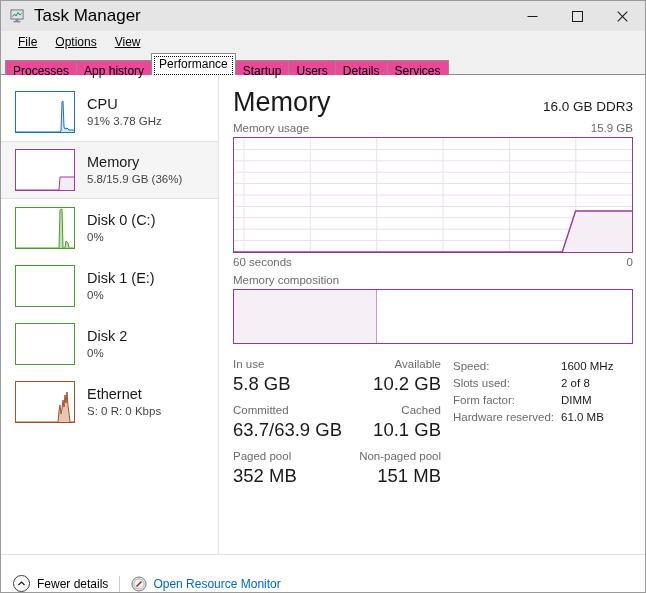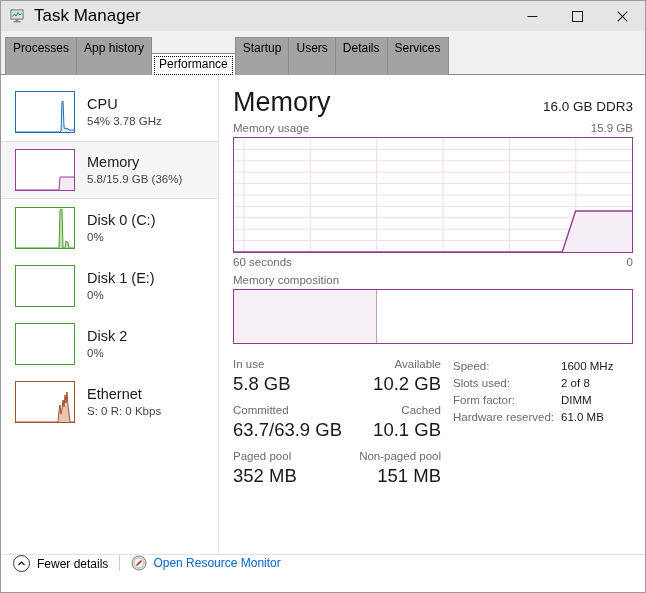--- a/index.html
+++ b/index.html
@@ -76,24 +76,24 @@
   .tabstrip::after {
     content: "";
     position: absolute;
     left: 0; right: 0; bottom: 0;
     height: 1px;
     background: #8d8d8d;
   }
   .tab {
     font-size: 12px;
     color: #000;
-    height: 38px;
+    height: 15px;
     line-height: 20px;
     padding: 0 7px;
-    background: #a3a3a3;
+    background: #ec4899;
     border: 1px solid #8d8d8d;
     border-bottom: none;
     margin-right: -1px;
     position: relative;
     z-index: 1;
     white-space: nowrap;
   }
   .tab.selected {
     background: #ffffff;
     height: 22px;
@@ -261,21 +261,21 @@
   .info-key { width: 108px; flex: 0 0 108px; color: #6b6b6b; }
   .info-val { color: #1a1a1a; }
 
   
   .footer {
     flex: 0 0 auto;
     height: 38px;
     background: #ffffff;
     border-top: 1px solid #e2e2e2;
     display: flex;
-    align-items: flex-start;
+    align-items: flex-end;
     padding-left: 12px;
   }
   .fewer {
     display: flex;
     align-items: center;
     font-size: 12px;
     color: #000;
   }
   .chevron-circle {
     width: 17px; height: 17px;
@@ -361,21 +361,21 @@
       <div class="side-item">
         <div class="side-thumb">
           <svg width="60" height="42" viewBox="0 0 60 42">
             <rect x="0.5" y="0.5" width="59" height="41" fill="#ffffff" stroke="#1f6fb5" stroke-width="1"></rect>
             <path d="M1 41 L45 41 L46 40 L47 11 L48 10 L49 36 L50 38 L52 37 L54 39 L59 39 L59 41 Z" fill="#d6e7f5"></path>
             <polyline points="1,41 45,41 46,40 47,11 48,10 49,36 50,38 52,37 54,39 59,39" fill="none" stroke="#1f6fb5" stroke-width="1"></polyline>
           </svg>
         </div>
         <div class="side-text">
           <div class="side-title">CPU</div>
-          <div class="side-sub">54%  3.78 GHz</div>
+          <div class="side-sub">91%  3.78 GHz</div>
         </div>
       </div>
 
       <div class="side-item selected">
         <div class="side-thumb">
           <svg width="60" height="42" viewBox="0 0 60 42">
             <rect x="0.5" y="0.5" width="59" height="41" fill="#ffffff" stroke="#9b3d9b" stroke-width="1"></rect>
             <path d="M44 41 L45 28 L59 28 L59 41 Z" fill="#f3ebf3"></path>
             <polyline points="1,41 44,41 45,28 59,28" fill="none" stroke="#9b3d9b" stroke-width="1"></polyline>
           </svg>

